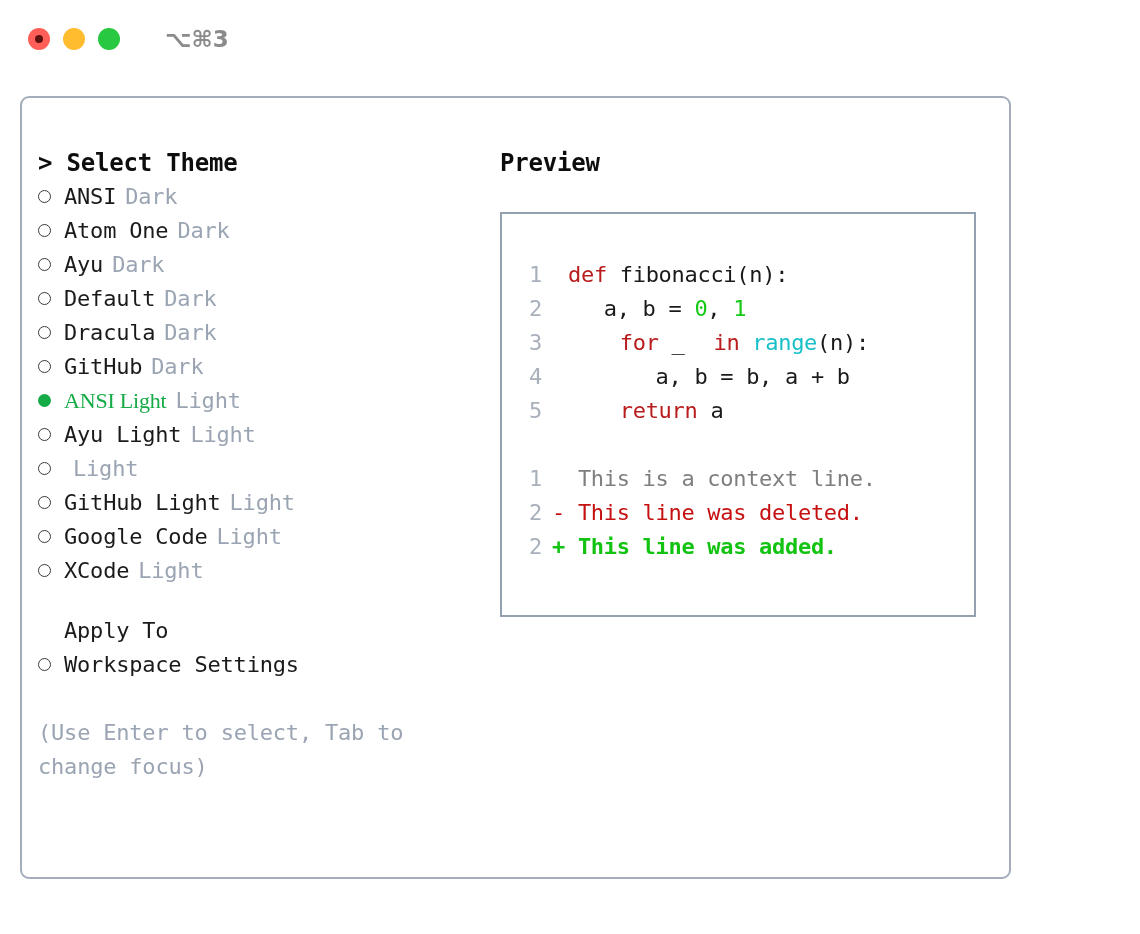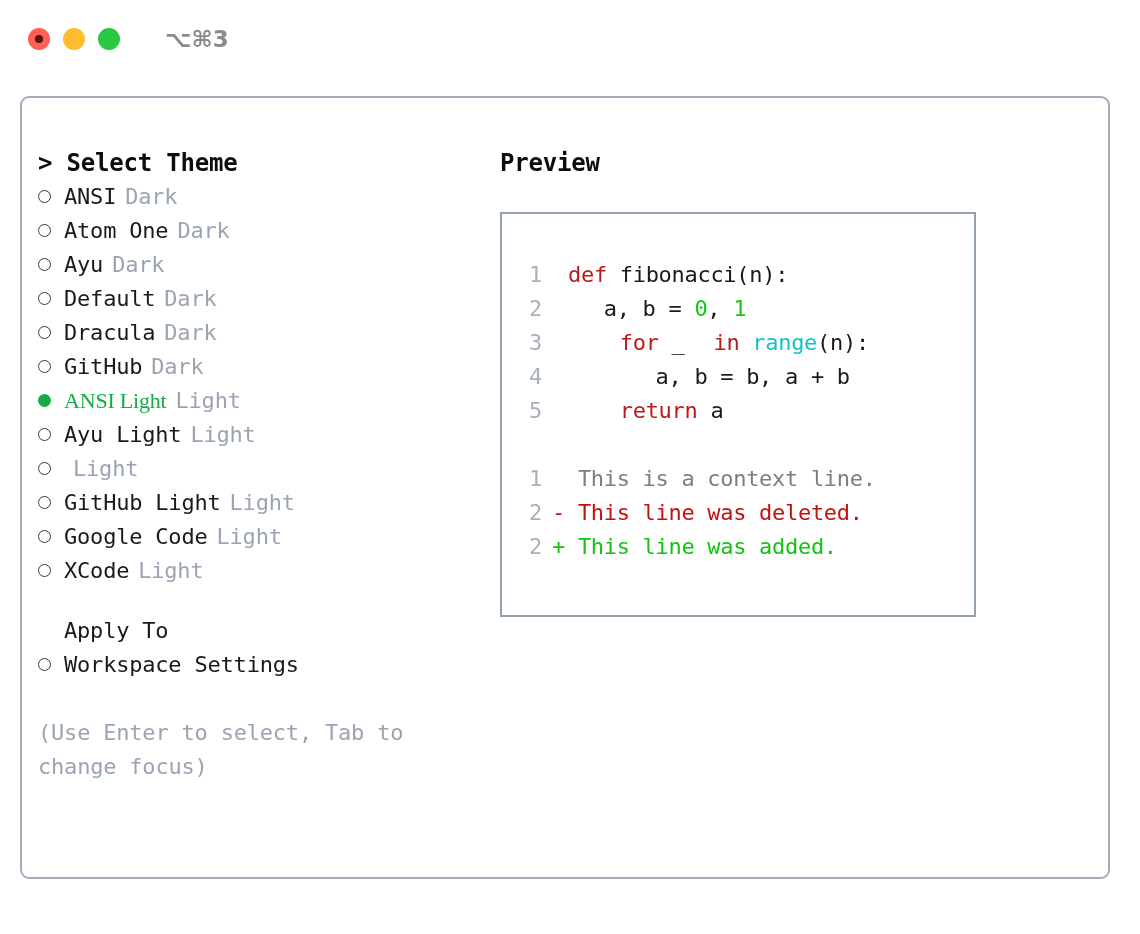--- a/index.html
+++ b/index.html
@@ -64,21 +64,21 @@
     color: #8b8b8b;
     letter-spacing: 0px;
     font-family: "DejaVu Sans", sans-serif;
   }
 
   
   .panel {
     position: absolute;
     left: 20px;
     top: 96px;
-    width: 1090px;
+    width: 991px;
     height: 783px;
     border: 2px solid #a3adbb;
     border-radius: 9px;
     box-sizing: border-box;
     background: #ffffff;
   }
 
   .cols {
     position: absolute;
     left: 0; top: 0;
@@ -210,21 +210,21 @@
     color: #a7b0bb;
     flex: 0 0 28px;
     margin-right: 10px;
   }
   .tok-kw   { color: #b91c1c; margin-left: 16px; }
   .tok-fn   { color: #17c0c9; }
   .tok-num  { color: #15c915; }
   .tok-txt  { color: #1a1a1a; }
   .tok-ctx  { color: #7e7e7e; }
   .tok-del  { color: #c41010; }
-  .tok-add  { color: #12c312; }
+  .tok-add  { color: #12c312; font-weight: bold; }
   .gap-row { height: 34px; }
 </style>
 </head>
 <body>
 
 <div class="window">
 
   <div class="titlebar">
     <div class="lights">
       <div class="light light-red">

